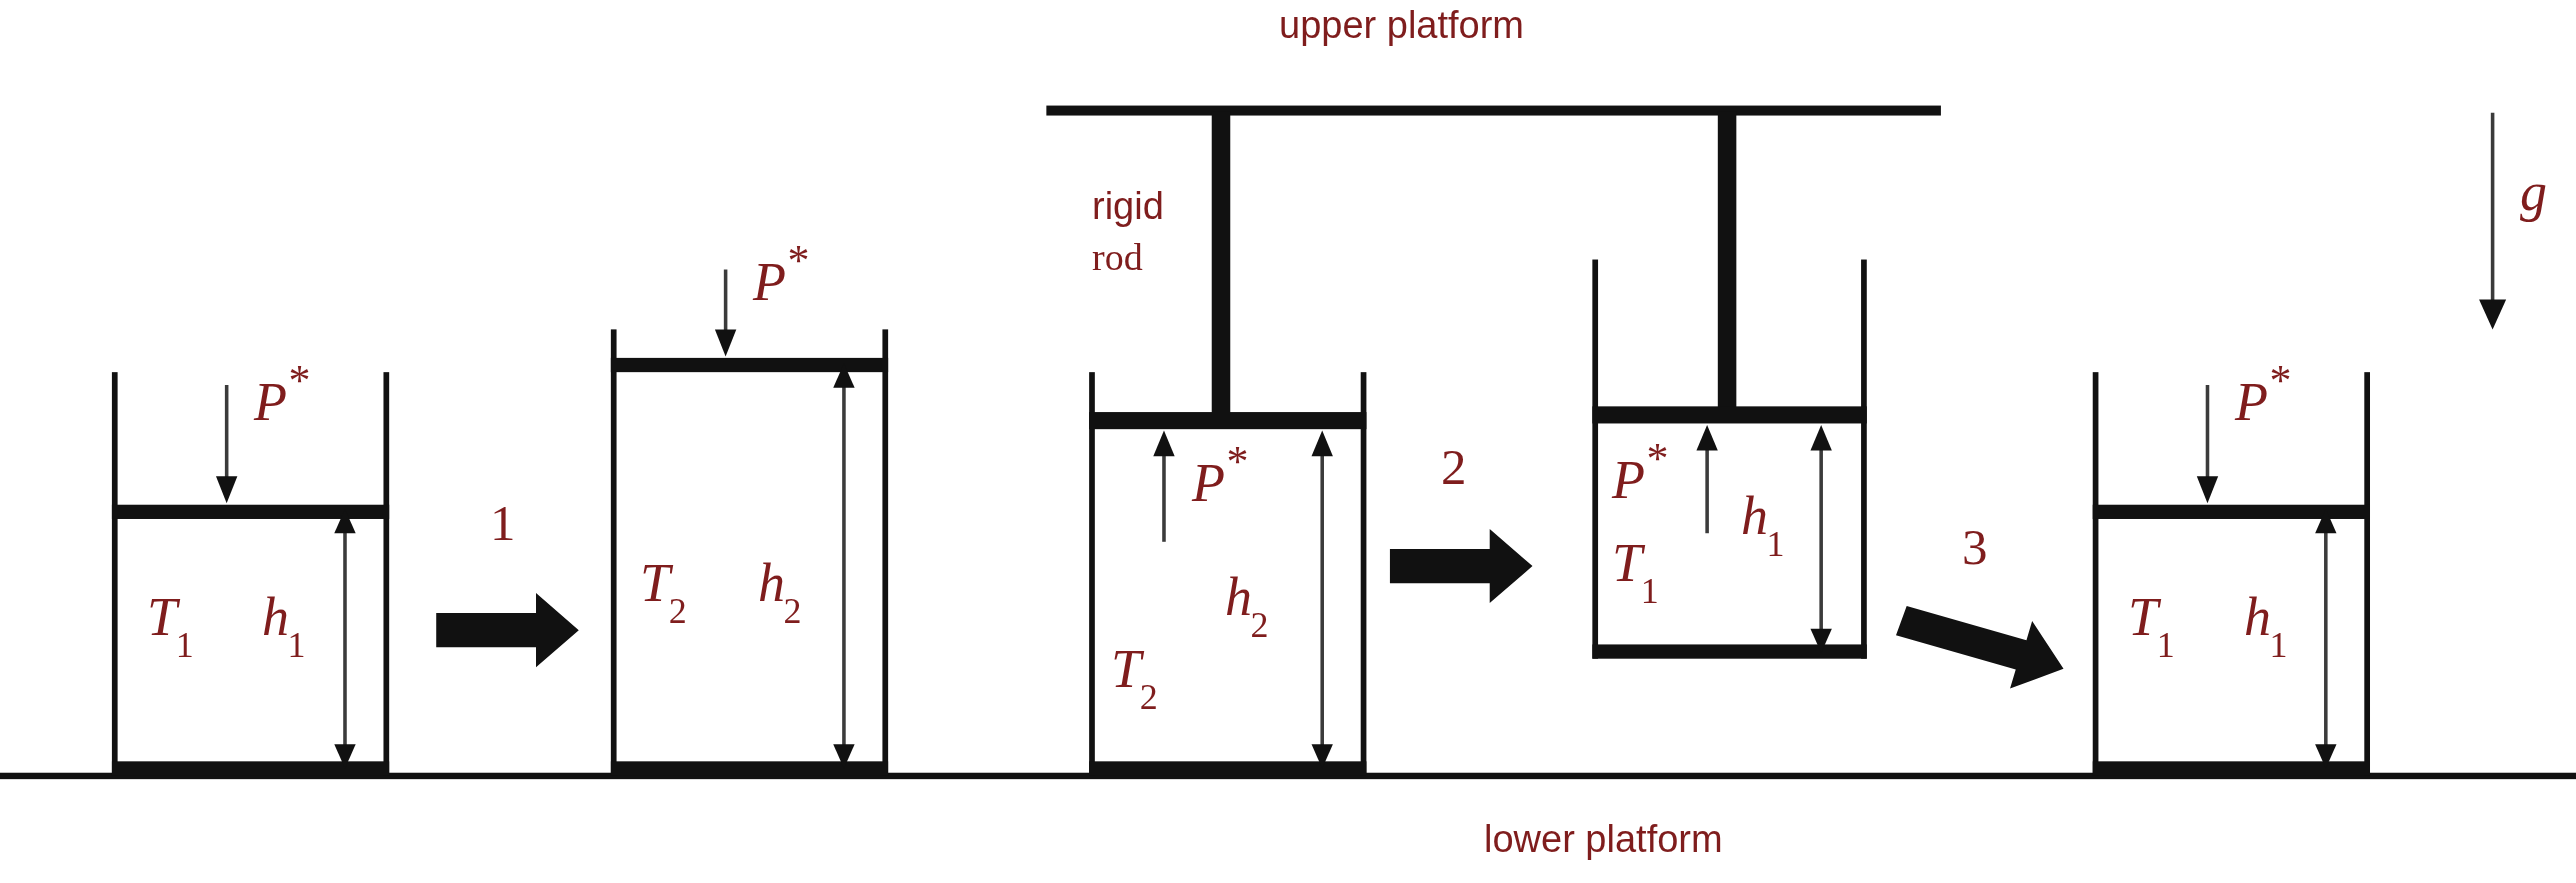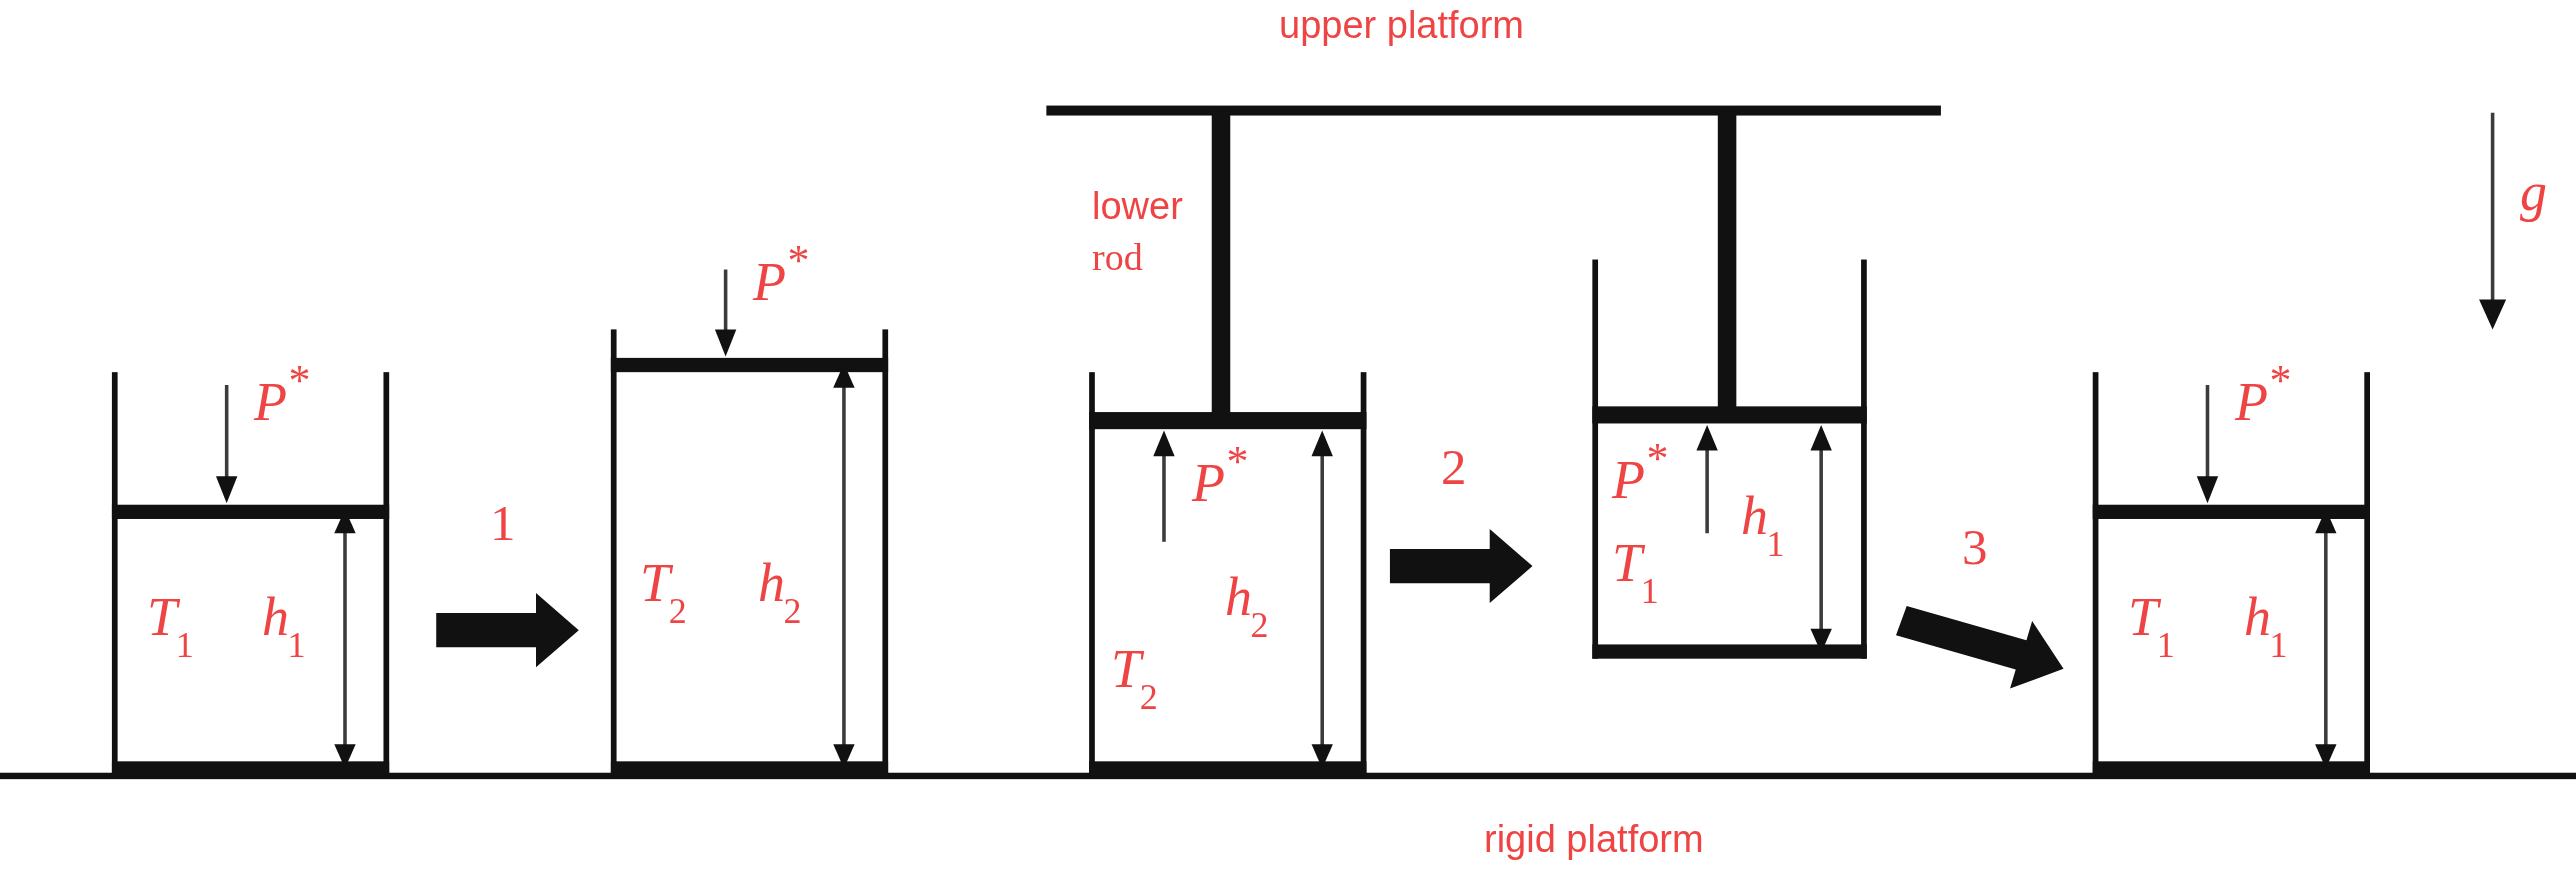--- a/index.html
+++ b/index.html
@@ -17,21 +17,21 @@
   }
   #stage svg {
     position: absolute;
     left: 0;
     top: 0;
     width: 2576px;
     height: 884px;
   }
   .lbl {
     position: absolute;
-    color: #ef4444;
+    color: #7f1d1d;
     white-space: nowrap;
     line-height: 1;
     user-select: none;
   }
   .sans {
     font-family: "Liberation Sans", sans-serif;
     font-size: 38px;
   }
   .mathit {
     font-family: "Liberation Serif", serif;
@@ -191,23 +191,23 @@
     </g>
 
     <g>
       <line x1="3497" y1="158" x2="3497" y2="424" stroke="#3b3b3b" stroke-width="5"></line>
       <path d="M3478,420 L3516,420 L3497,462 Z" fill="#111111"></path>
     </g>
   </svg>
 
   <div class="lbl sans" style="left:1279px; top:5.7px;">upper platform</div>
 
-  <div class="lbl sans" style="left:1484px; top:820px;">rigid platform</div>
-
-  <div class="lbl sans" style="left:1092px; top:187px;">lower</div>
+  <div class="lbl sans" style="left:1484px; top:820px;">lower platform</div>
+
+  <div class="lbl sans" style="left:1092px; top:187px;">rigid</div>
   <div class="lbl sans" style="left:1092px; top:238px;font-family:Liberation Serif, serif;">rod</div>
 
   <div class="lbl mathit" style="left:2520px; top:165px;">g</div>
 
   <div class="lbl mathit" style="left:254px; top:365px;">
     <span>P</span><span class="star">*</span>
   </div>
   <div class="lbl mathit" style="left:147px; top:590px;">
     <span>T</span><span class="sub">1</span>
   </div>

